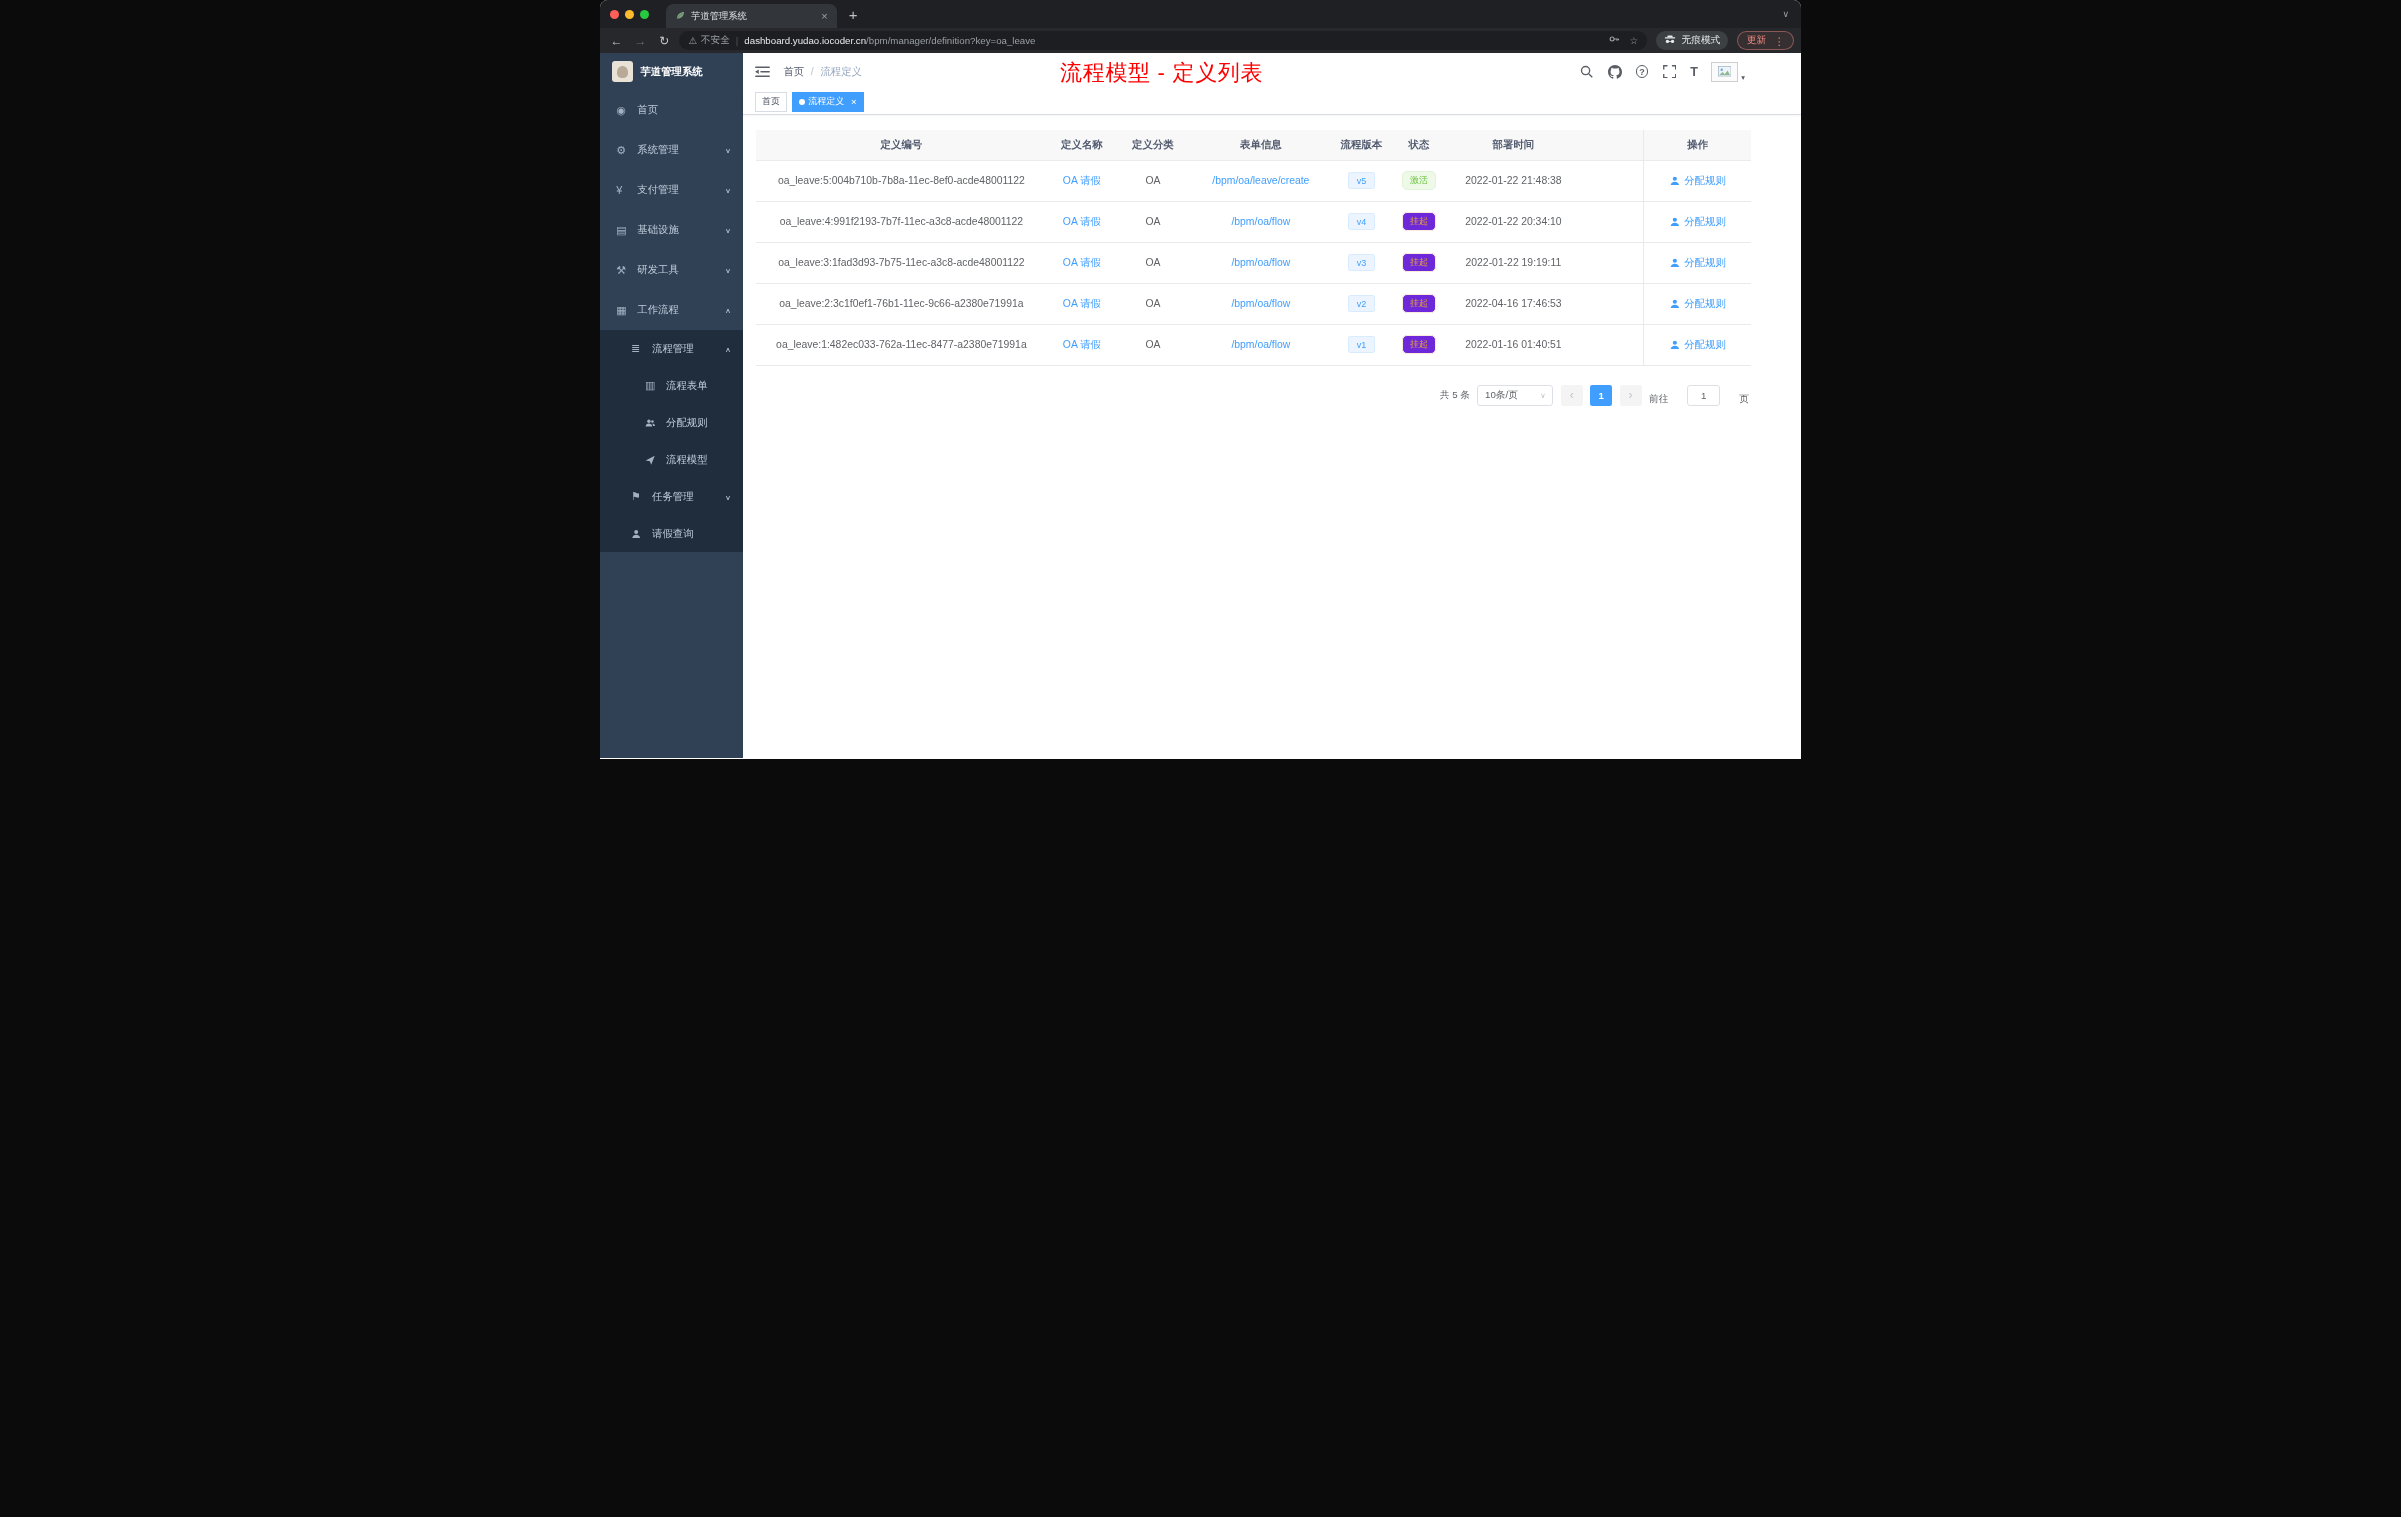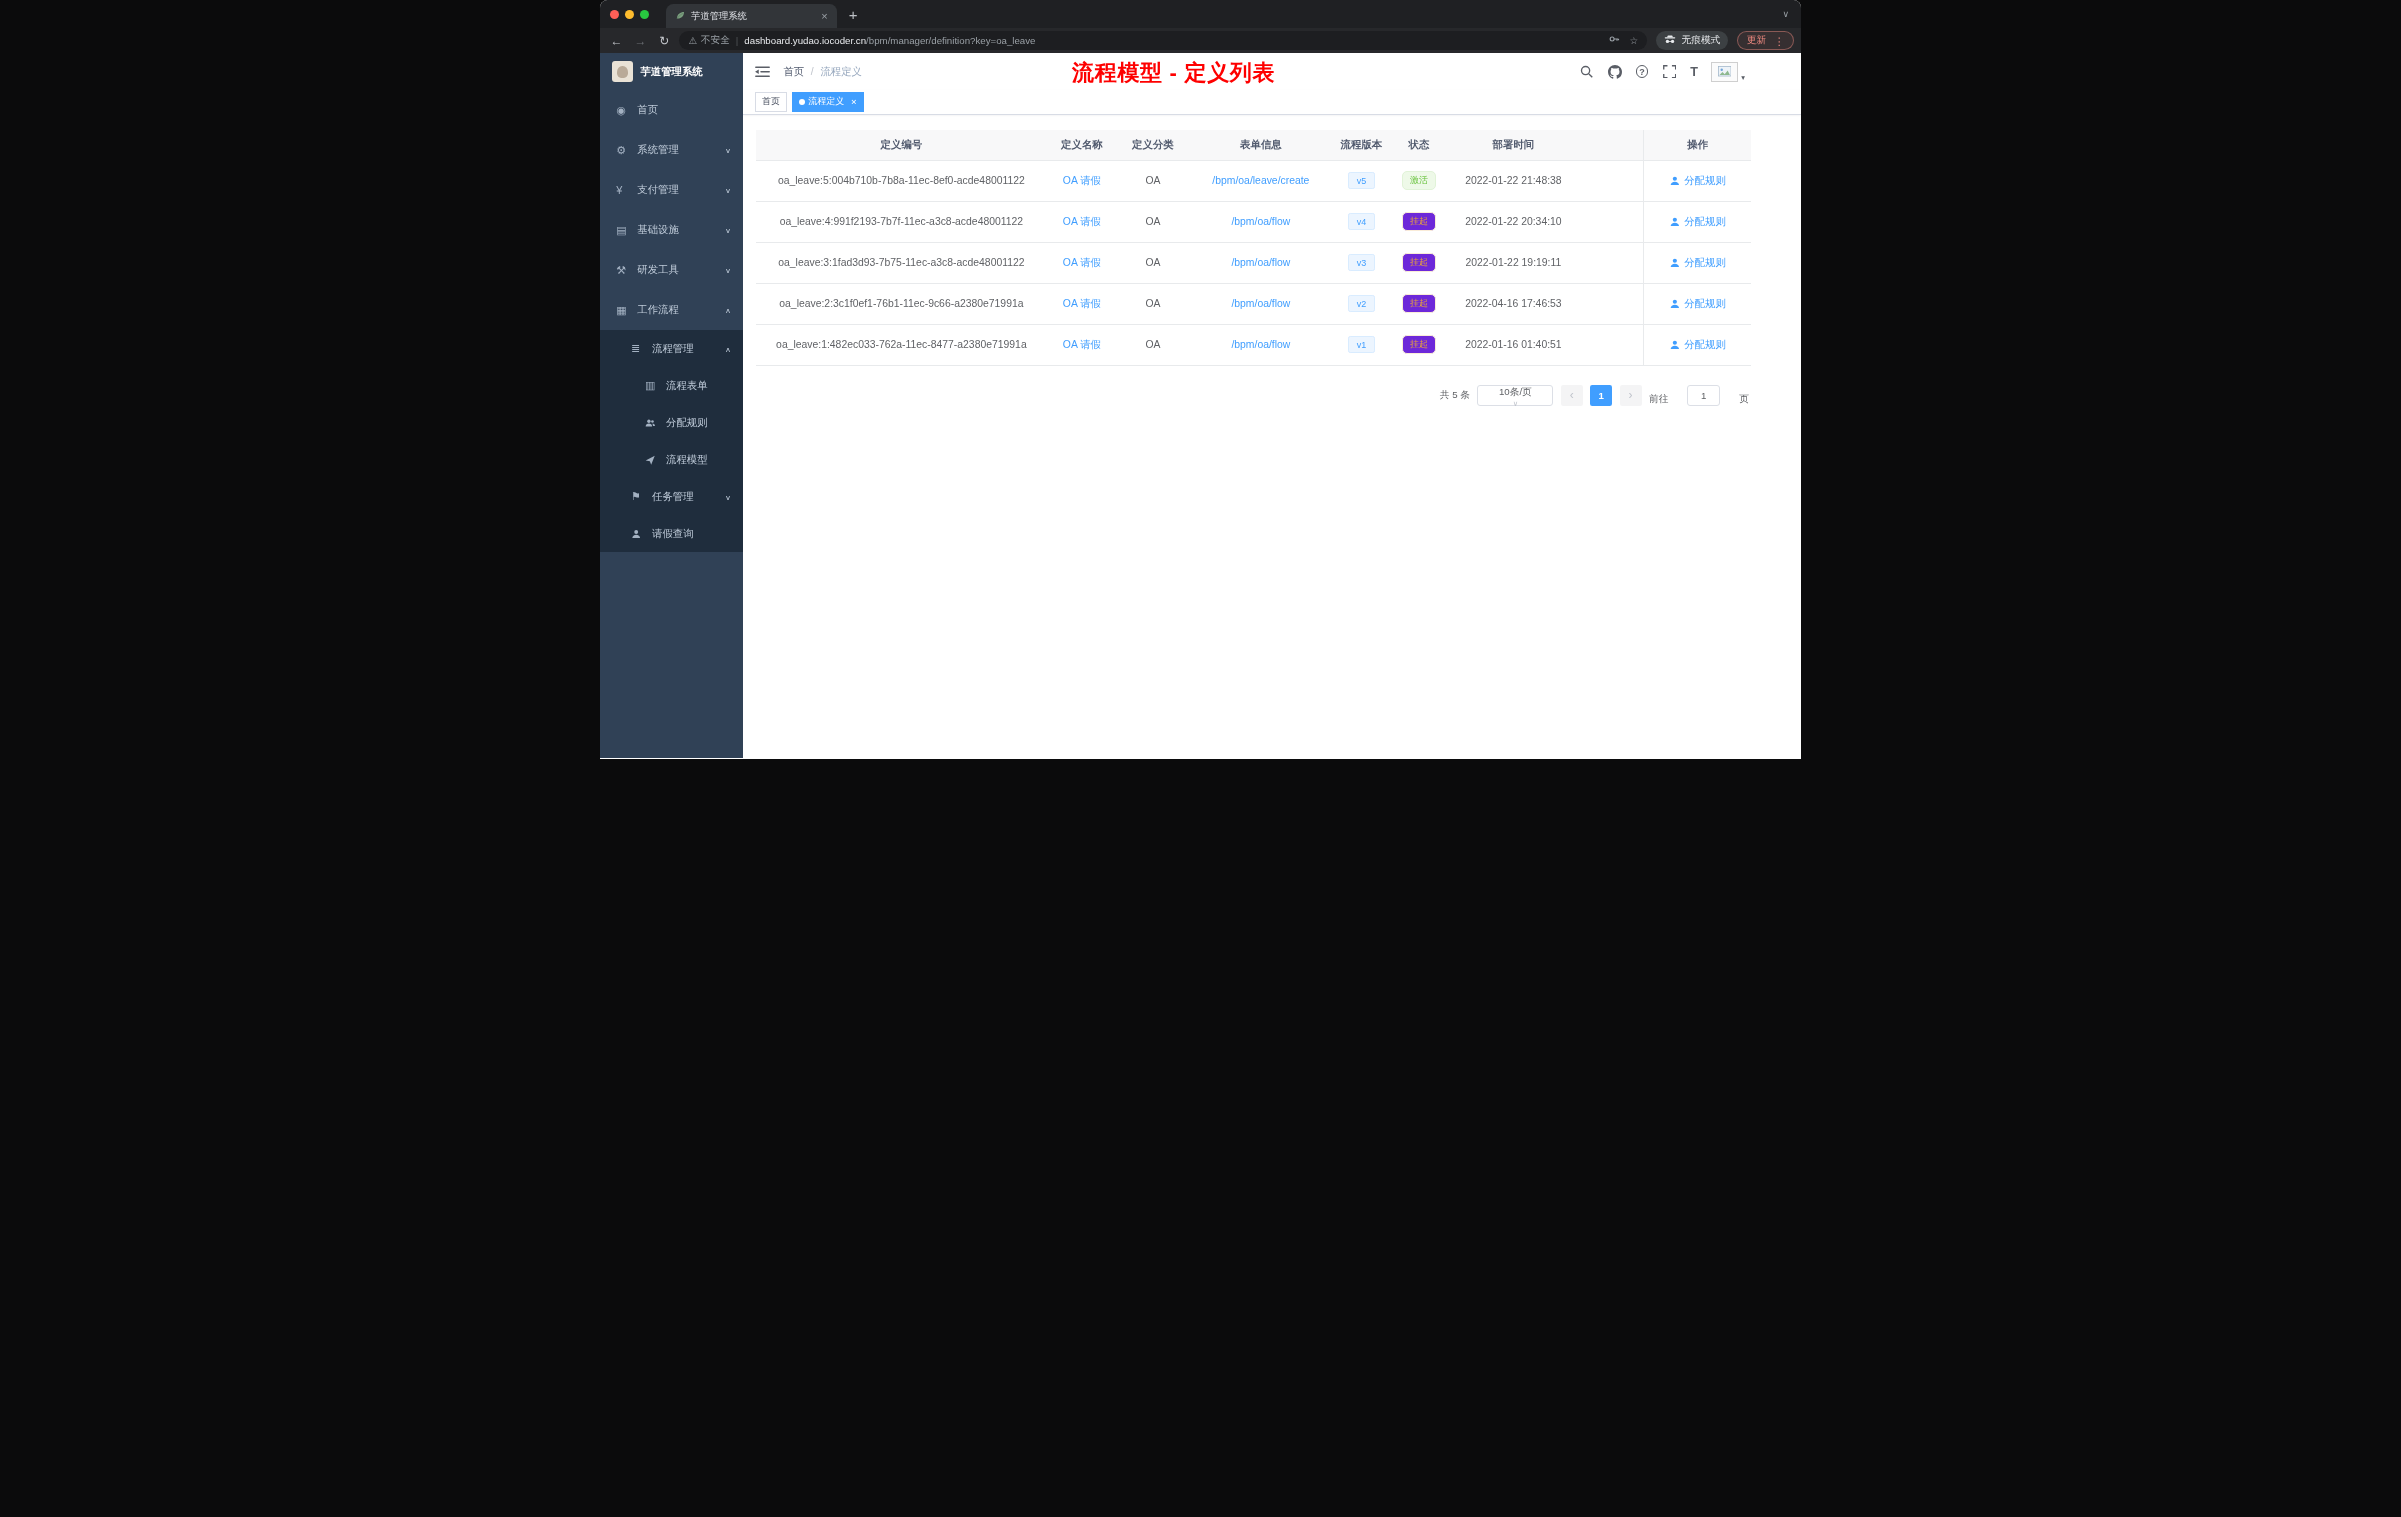--- a/index.html
+++ b/index.html
@@ -48,21 +48,21 @@
   .mi.l3 { padding-left:45px; height:37px; }
 
   .main { flex:1; display:flex; flex-direction:column; background:#fff; min-width:0; }
 
   
   .navbar { height:37px; display:flex; align-items:center; position:relative; padding-left:12px; flex-shrink:0; }
   .hamburger svg { display:block; }
   .breadcrumb { margin-left:13.4px; font-size:10.4px; color:#515a6e; display:flex; gap:6.7px; align-items:center; }
   .bc-sep { color:#c0c4cc; }
   .bc-current { color:#97a8be; }
-  .overlay-title { position:absolute; left:329px; top:4.5px; font-size:22px; color:#fe0000; font-weight:700; letter-spacing:0.7px; white-space:nowrap; }
+  .overlay-title { position:absolute; left:317px; top:4.5px; font-size:22px; color:#fe0000; font-weight:400; letter-spacing:0.7px; white-space:nowrap; }
   .nav-icons { margin-left:auto; display:flex; align-items:center; gap:13.4px; padding-right:56px; color:#5a5e66; }
   .nav-ic { width:15px; height:15px; display:flex; align-items:center; justify-content:center; }
   .circle-q { width:12.6px; height:12.6px; border:1.1px solid #5a5e66; border-radius:50%; font-size:9px; font-weight:bold; display:flex; align-items:center; justify-content:center; }
   .font-ic { font-size:12.6px; font-weight:bold; }
   .avatar-wrap { display:flex; align-items:flex-end; gap:3px; }
   .avatar-box { width:27px; height:20px; border:0.7px solid #cfcfcf; background:#fbfbfb; display:flex; align-items:center; justify-content:center; }
   .caret-down { font-size:7.4px; color:#5a5e66; }
 
   
   .tagsbar { height:25px; border-bottom:0.7px solid #d8dce5; box-shadow:0 0.7px 2.2px rgba(0,21,41,.08); display:flex; align-items:center; gap:4.5px; padding:0 12px; flex-shrink:0; }
@@ -80,21 +80,21 @@
   .tag-ver { display:inline-block; padding:2.2px 7.4px; font-size:9px; border-radius:2.2px; background:#ecf5ff; border:0.7px solid #d9ecff; color:#409eff; }
   .tag-status { display:inline-block; padding:2.2px 7.4px; font-size:9px; border-radius:5px; }
   .tag-success { background:#eef9e8; border:0.7px solid #e1f3d8; color:#67c23a; }
   .tag-warning { background:#6d28d9; border:0.7px solid #faecd8; color:#e6a23c; }
   .fixed-col { border-left:0.7px solid #e8eaec; }
   .action { display:inline-flex; align-items:center; gap:5px; }
   .person-ic { flex-shrink:0; }
 
   
   .pagination { display:flex; align-items:center; justify-content:flex-end; gap:7.4px; margin-top:19.3px; font-size:9.7px; color:#606266; }
-  .psel { display:flex; align-items:center; justify-content:space-between; width:76px; height:21px; border:0.7px solid #dcdfe6; border-radius:3px; padding:0 6.7px; color:#606266; cursor:pointer;flex-direction:column; }
+  .psel { display:flex; align-items:center; justify-content:space-between; width:76px; height:21px; border:0.7px solid #dcdfe6; border-radius:3px; padding:0 6.7px; color:#606266; cursor:pointer; }
   .psel .sc { color:#c0c4cc; font-size:7.4px; }
   .pbtn { min-width:22px; height:21px; background:#f4f4f5; border-radius:2.2px; display:flex; align-items:center; justify-content:center; color:#c0c4cc; font-size:12px; cursor:pointer; }
   .pcur { min-width:22px; height:21px; background:#409eff; color:#fff; border-radius:2.2px; display:flex; align-items:center; justify-content:center; font-weight:bold; font-size:9.7px; }
   .goto { display:flex; align-items:flex-end; gap:19px; }
   .goto input { width:33px; height:21px; border:0.7px solid #dcdfe6; border-radius:3px; text-align:center; color:#606266; font-size:9.7px; outline:none; }
 </style>
 </head>
 <body>
 
 <div class="window">

